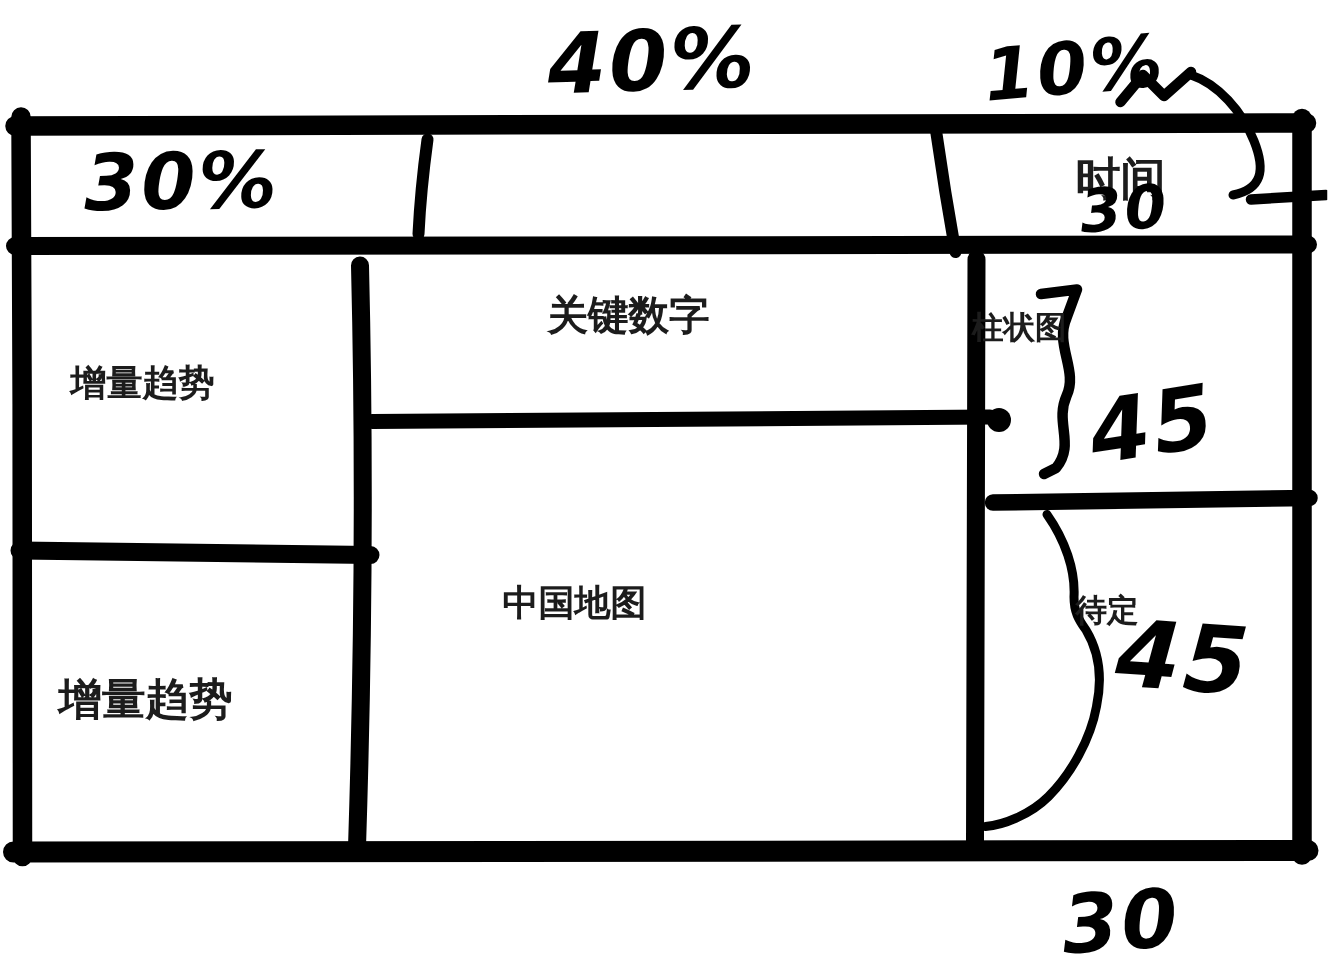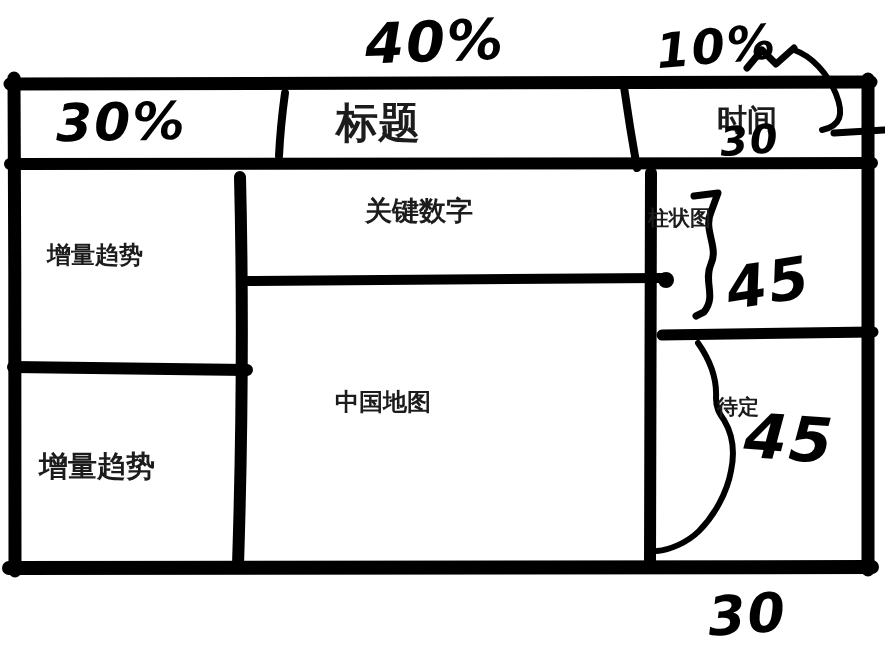--- a/index.html
+++ b/index.html
@@ -59,21 +59,20 @@
 
     <path stroke-width="7" d="M 694,196 L 718,193 L 711,212 C 703,230 719,247 711,264 C 703,282 717,296 704,312 L 696,316"></path>
 
     <path stroke-width="6" d="M 698,343 C 710,360 717,380 716,398 C 716,408 719,413 724,420 C 733,435 735,452 731,471 C 727,493 714,516 699,531 C 687,543 669,550 657,551"></path>
   </svg>
 
   <div class="hw" style="left:365px;top:14px;font-size:56px;transform:rotate(-2deg);">40%</div>
   <div class="hw" style="left:656px;top:22px;font-size:48px;transform:rotate(-5deg);">10%</div>
 
   <div class="hw" style="left:56px;top:96px;font-size:52px;transform:rotate(-1deg);">30%</div>
-  <div class="lbl" style="left:336px;top:102px;font-size:42px;">标题</div>
   <div class="lbl" style="left:717px;top:105px;font-size:30px;">时间</div>
   <div class="hw" style="left:720px;top:120px;font-size:40px;transform:rotate(-4deg);">30</div>
 
   <div class="lbl" style="left:47px;top:243px;font-size:24px;">增量趋势</div>
   <div class="lbl" style="left:39px;top:452px;font-size:29px;">增量趋势</div>
 
   <div class="lbl" style="left:365px;top:197px;font-size:27px;">关键数字</div>
   <div class="lbl" style="left:335px;top:378px;font-size:24px;margin-top:12px;">中国地图</div>
 
   <div class="lbl" style="left:648px;top:208px;font-size:21px;">柱状图</div>

